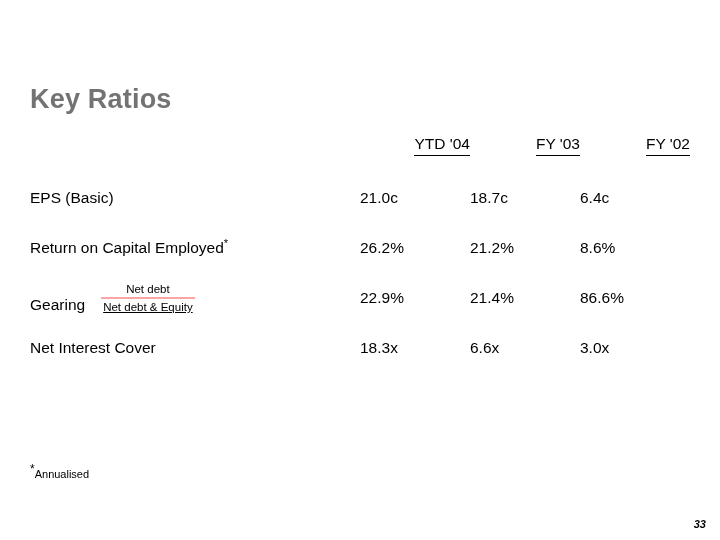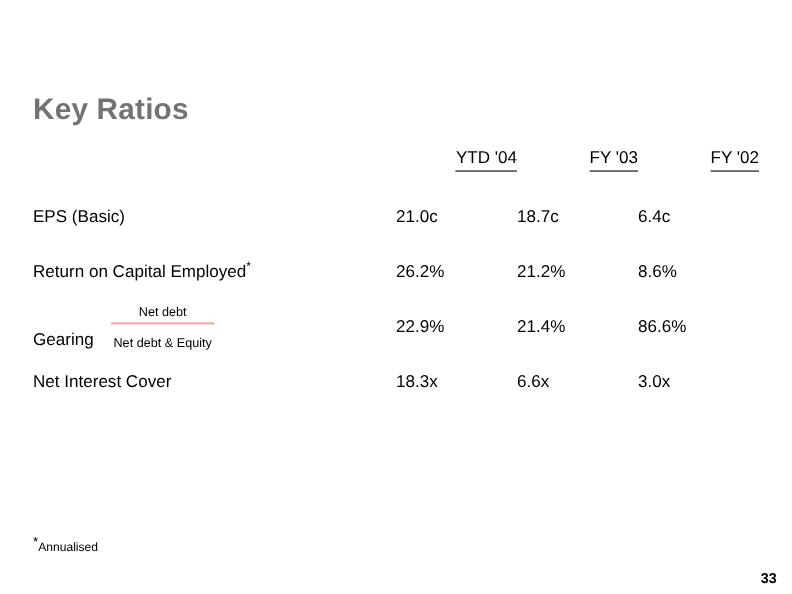--- a/index.html
+++ b/index.html
@@ -103,39 +103,41 @@
     line-height: 1.25;
     padding-left: 10px;
   }
   .fraction .numer {
     display: block;
     border-bottom: 2px solid #fca5a5;
     padding: 0 8px 1px 8px;
   }
   .fraction .denom {
     display: block;
-    padding: 10px 2px 0 2px;
+    padding: 1px 2px 0 2px;
+    text-decoration: underline;
   }
   .footnote {
     position: absolute;
     left: 30px;
-    top: 492px;
+    top: 468px;
     font-size: 11px;
   }
   .footnote sup {
     font-size: 12px;
     vertical-align: super;
     line-height: 0;
   }
   .page-number {
     position: absolute;
     right: 14px;
     top: 518px;
-    font-size: 13px;
+    font-size: 11px;
     font-weight: bold;
+    font-style: italic;
   }
 </style>
 </head>
 <body>
 
 <div class="slide">
 
   <div class="title">Key Ratios</div>
 
   <table class="ratios">

